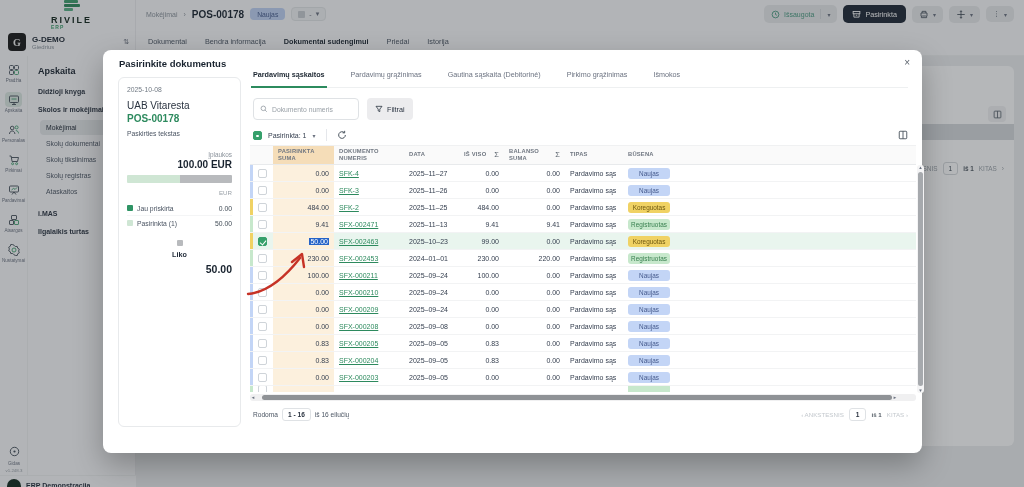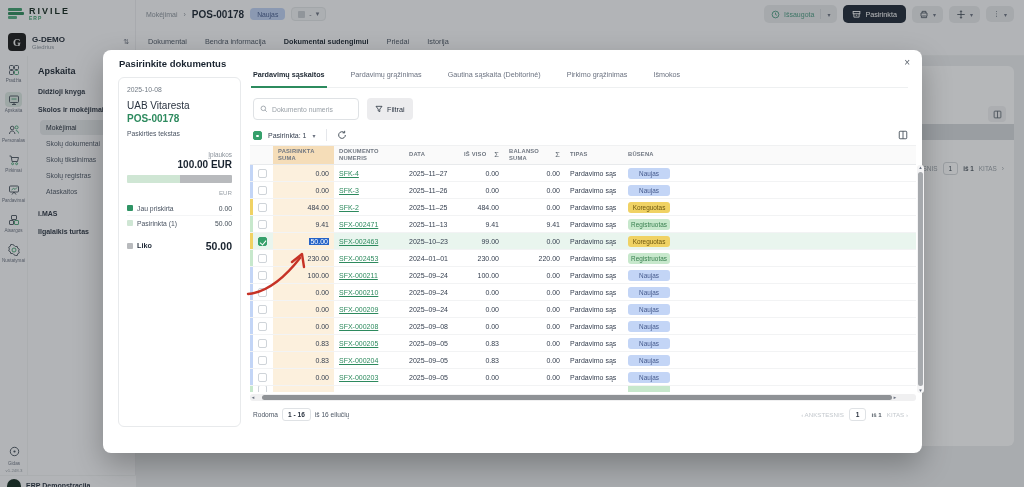--- a/index.html
+++ b/index.html
@@ -1,20 +1,20 @@
 <!DOCTYPE html>
 <html><head>
 <meta charset="utf-8">
 <style>
   * { box-sizing: border-box; margin: 0; padding: 0; }
   html,body { width:1024px; height:487px; overflow:hidden; font-family:"Liberation Sans",sans-serif; background:#edeff0; position:relative; color:#1f2937; }
 
   
   .leftcol { position:absolute; left:0; top:0; width:136px; height:487px; background:#fbfbfc; border-right:1px solid #ececee; z-index:1; }
-  .logo-row { height:28px; display:flex; align-items:center; padding-left:8px; gap:5px; }
+  .logo-row { height:28px; display:flex; align-items:center; padding-left:8px; gap:5px;flex-direction:column; }
   .logo-flag { width:16px; height:13px; display:flex; flex-direction:column; gap:1px; align-items:flex-start; }
   .logo-flag i { display:block; height:3px; border-radius:1px; background:#3e9e6d; }
   .logo-flag i:nth-child(1){width:14px;} .logo-flag i:nth-child(2){width:16px;background:#2e8a5c;} .logo-flag i:nth-child(3){width:9px;background:#57b184;}
   .logo-name { font-size:9px; font-weight:bold; letter-spacing:2px; color:#10241a; line-height:8px; }
   .logo-sub { font-size:5px; font-weight:bold; letter-spacing:1px; color:#3e9e6d; }
   .org-row { height:28px; display:flex; align-items:center; gap:6px; padding:0 6px 0 8px; }
   .org-logo { width:18px; height:18px; border-radius:4px; background:#181818; color:#efefef; display:flex; align-items:center; justify-content:center; font-size:10px; font-weight:bold; font-family:"Liberation Serif",serif; }
   .org-name { font-size:8px; font-weight:bold; color:#16202c; }
   .org-user { font-size:6px; color:#8a929b; }
   .org-sort { margin-left:auto; font-size:7px; color:#6b7280; }
@@ -74,21 +74,21 @@
   .mc-purpose { font-size:6.8px; color:#4b5563; margin-bottom:14px; }
   .mc-flowlabel { font-size:6.4px; color:#8a929b; text-align:right; }
   .mc-amount { font-size:10px; font-weight:bold; color:#18222e; text-align:right; margin:1px 0 5px; }
   .mc-bar { height:8px; border-radius:1px; overflow:hidden; display:flex; margin-bottom:6px; }
   .mc-bar i { display:block; height:100%; }
   .mc-cur { font-size:6.2px; color:#9aa1a8; text-align:right; margin-bottom:5px; }
   .leg-row { display:flex; align-items:center; gap:4px; font-size:6.8px; color:#4b5563; padding:3.5px 0; border-top:1px solid #f4f5f6; }
   .leg-row:first-of-type { border-top:none; }
   .leg-sq { width:6px; height:6px; border-radius:1px; flex:none; }
   .leg-val { margin-left:auto; color:#3f4a55; }
-  .leg-row.bold { margin-top:6px; border-top:none; }
+  .leg-row.bold { margin-top:6px; border-top:none;flex-direction:column; }
   .leg-row.bold .leg-label { font-weight:bold; font-size:7.2px; color:#1f2937; }
   .leg-row.bold .leg-val { font-weight:bold; font-size:10.5px; color:#18222e; }
 
   .m-tabs { position:absolute; left:150px; top:20px; right:14px; display:flex; gap:26px; border-bottom:1px solid #eef0f1; padding-bottom:8px; }
   .mtab { font-size:7.2px; color:#6b7280; position:relative; }
   .mtab.active { color:#1b2530; font-weight:bold; }
   .mtab.active::after { content:""; position:absolute; left:-2px; right:-2px; bottom:-9px; height:2px; background:#2c8b5e; }
 
   .m-search-row { position:absolute; left:150px; top:48px; display:flex; gap:8px; }
   .search-box { width:106px; height:22px; border:1px solid #dfe2e5; border-radius:4px; display:flex; align-items:center; gap:4px; padding:0 6px; color:#9aa1a8; }

